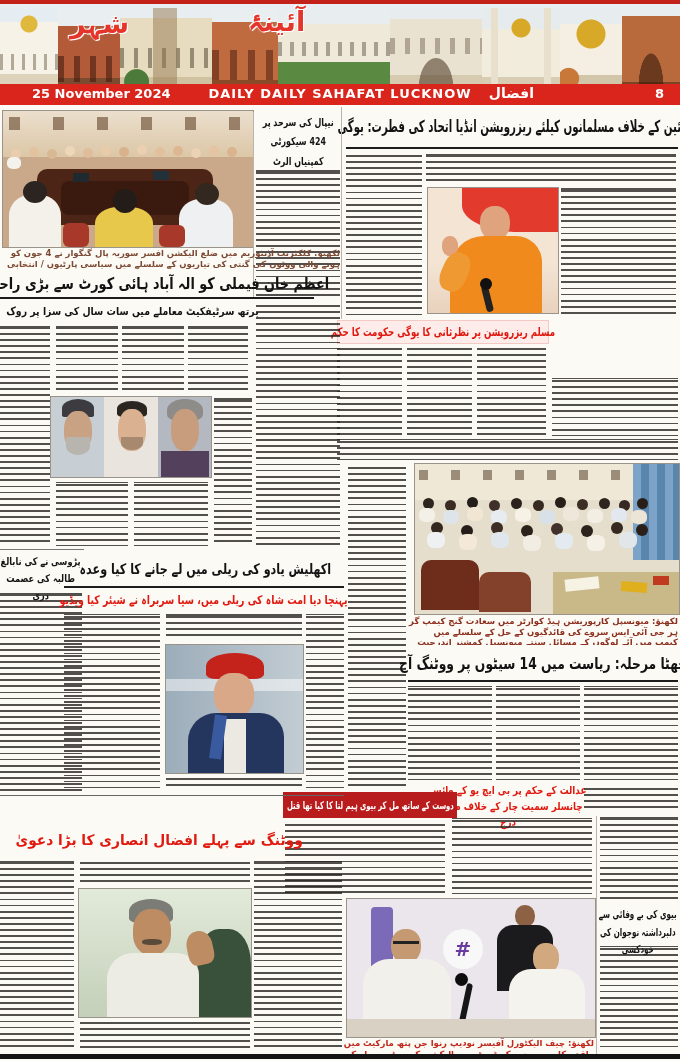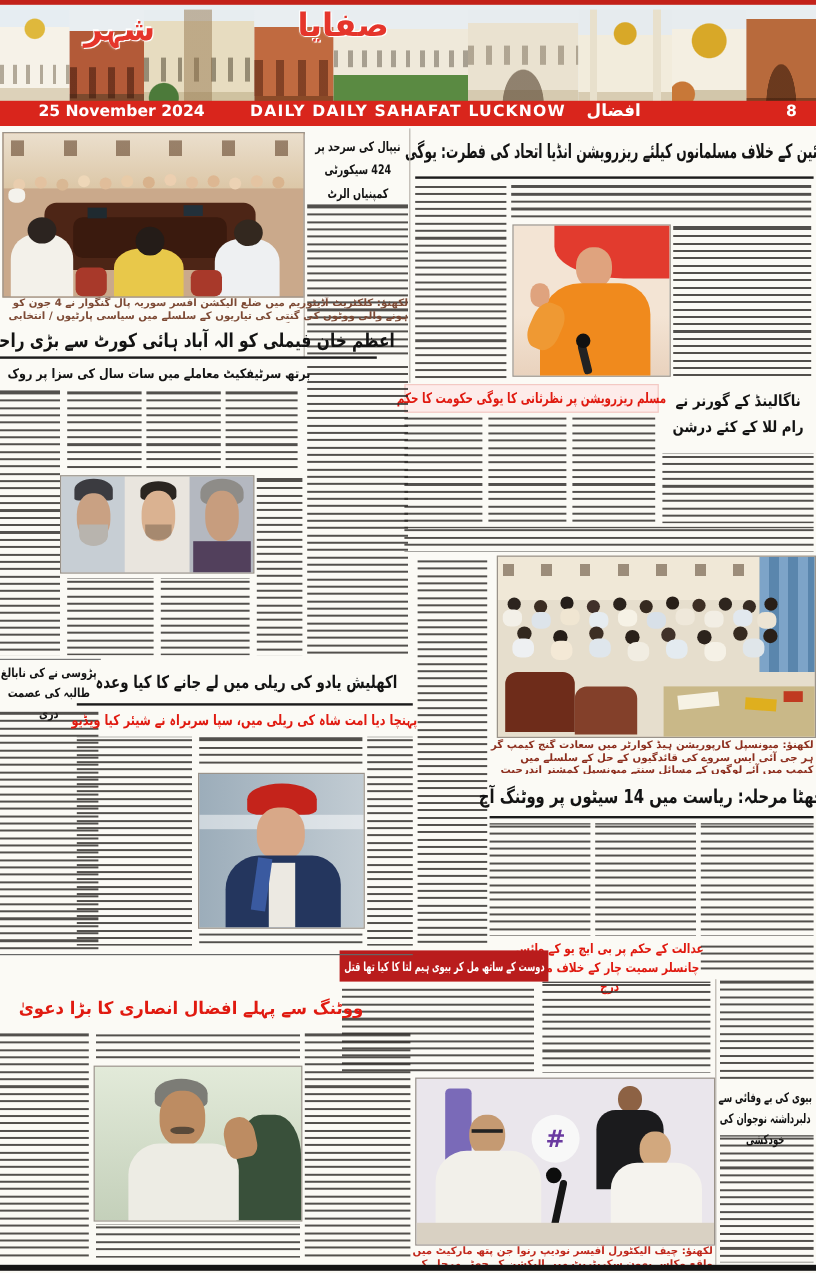--- a/index.html
+++ b/index.html
@@ -64,21 +64,21 @@
       radial-gradient(circle at 50% 26px, #d8a828 0 14px, rgba(0,0,0,0) 15px),
       radial-gradient(circle at 14% 88%, #c87838 0 10px, rgba(0,0,0,0) 11px),
       linear-gradient(#e7ecef 0 20%, #f4efe2 20% 84%, #d2c6aa 84% 100%);"></div>
     <div class="bld" style="left:622px;width:58px;background:
       radial-gradient(ellipse at 50% 100%, rgba(55,25,10,.6) 0 30%, rgba(0,0,0,0) 31%),
       linear-gradient(#e8edf0 0 10%, #b86a3c 10% 92%, #7c4424 92% 100%);"></div>
     <div class="mword" style="left:70px;top:4px;font-size:27px;letter-spacing:17px;">
       <span>شہر</span>
     </div>
     <div class="mword" style="left:248px;top:2px;font-size:27px;letter-spacing:11px;">
-      <span>صفایا</span>
+      <span>آئینۂ</span>
     </div>
   </div>
 
   <div id="datebar">
     <span class="abs" style="left:32px;top:2px;font-size:13px;">25 November 2024</span>
     <span class="abs" style="left:50%;top:2px;transform:translateX(-50%);font-size:13px;letter-spacing:1px;">DAILY DAILY SAHAFAT LUCKNOW</span>
     <span class="abs" style="right:146px;top:1px;font-size:14px;direction:rtl;">افضال</span>
     <span class="abs" style="right:16px;top:2px;font-size:13px;">8</span>
   </div>
 
@@ -102,23 +102,20 @@
     <div class="pp" style="left:52px;top:90px;width:12px;height:12px;background:#111;border-radius:50%;"></div>
   </div>
 
   <div class="hl" dir="rtl" style="left:337px;top:320px;width:210px;height:22px;background:#fdecea;border:1px solid #f3c9c3;">
     <span class="sq red" style="font-size:12px;transform:scaleX(.72);">مسلم ریزرویشن پر نظرثانی کا یوگی حکومت کا حکم</span>
   </div>
   <div class="txt" style="left:337px;top:346px;width:65px;height:90px;"></div>
   <div class="txt" style="left:407px;top:346px;width:65px;height:90px;"></div>
   <div class="txt" style="left:477px;top:346px;width:69px;height:90px;"></div>
 
-  <div class="hlw" dir="rtl" style="left:552px;top:324px;width:126px;height:50px;overflow:visible;">
-    <span style="display:inline-block;width:148px;font-size:13px;line-height:1.7;transform:scaleX(.85);transform-origin:top right;margin-right:0;">ناگالینڈ کے گورنر نے رام للا کے کئے درشن</span>
-  </div>
   <div class="txt" style="left:552px;top:378px;width:126px;height:58px;"></div>
   <div class="txt" style="left:337px;top:439px;width:341px;height:21px;"></div>
 
   <div class="photo" style="left:2px;top:110px;width:250px;height:136px;background:#caa98b;">
     <div class="pp" style="left:0;top:0;width:250px;height:46px;background:linear-gradient(#ebdfcd,#dcc7a7);"></div>
     <div class="pp" style="left:6px;top:6px;width:238px;height:13px;background:repeating-linear-gradient(90deg,rgba(110,80,55,.65) 0 11px, rgba(0,0,0,0) 11px 44px);"></div>
     <div class="pp" style="left:34px;top:58px;width:176px;height:56px;background:#4d2516;border-radius:10px;"></div>
     <div class="pp" style="left:58px;top:70px;width:128px;height:34px;background:#3a1a0e;border-radius:8px;"></div>
     <div class="pp" style="left:8px;top:38px;width:10px;height:10px;border-radius:50%;background:#e9cdae;
       box-shadow:18px -2px 0 #e3c2a0, 36px 0 0 #d9b894, 54px -3px 0 #eed7b8, 72px -1px 0 #e0bd9a, 90px -3px 0 #e8cba8, 108px -2px 0 #d8b28c, 126px -4px 0 #eccfb0, 144px -2px 0 #e2c09e, 162px -3px 0 #ddb792, 180px -1px 0 #ecd2b4, 198px -3px 0 #e4c4a2, 216px -2px 0 #d9b48e;"></div>

